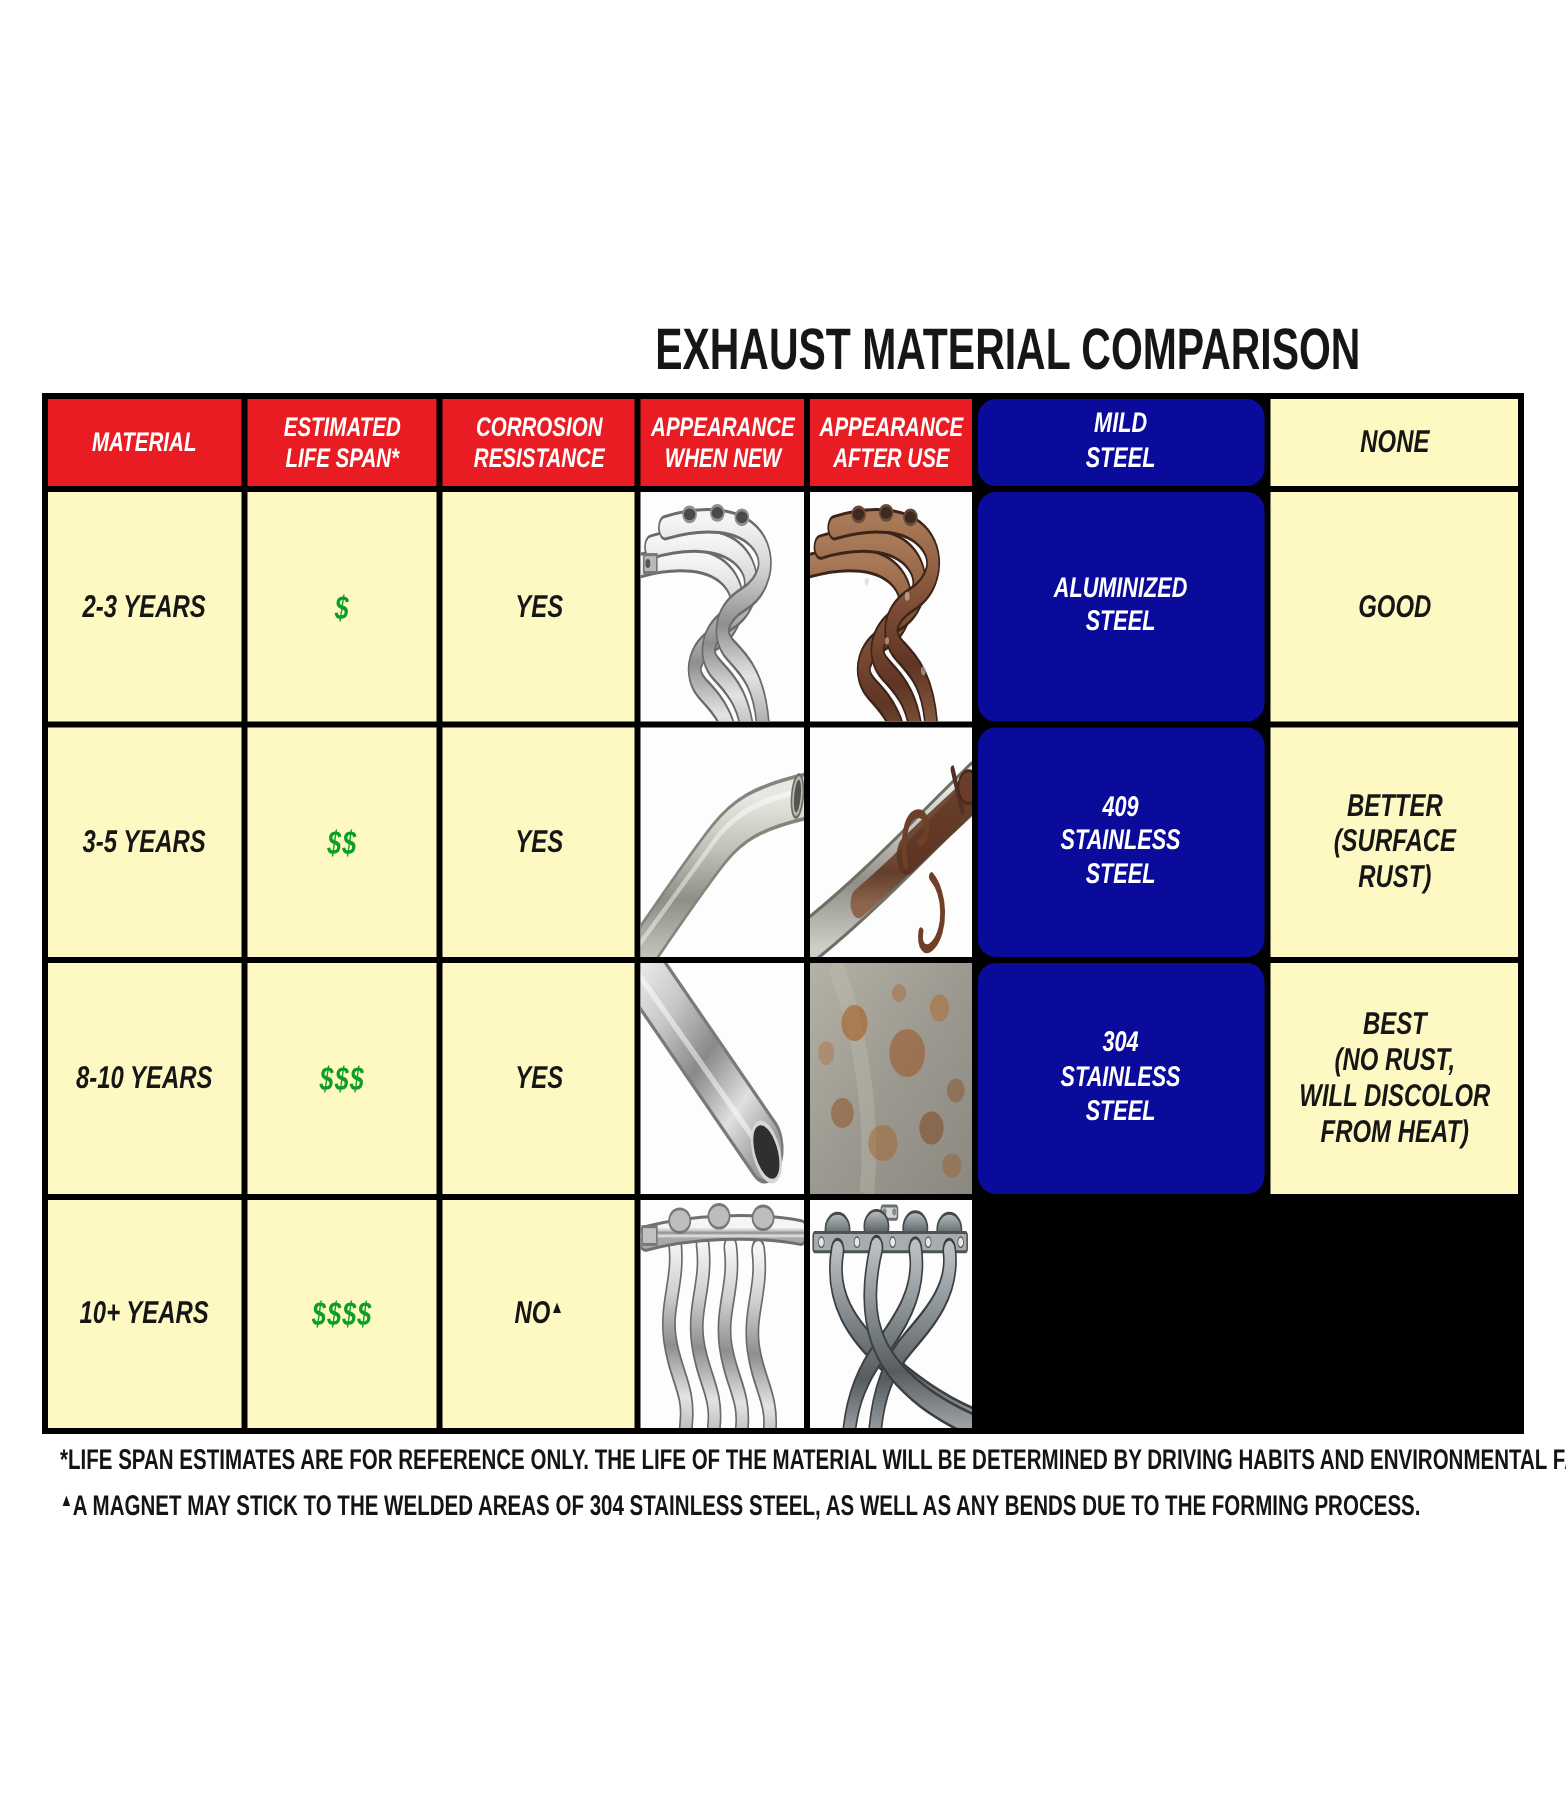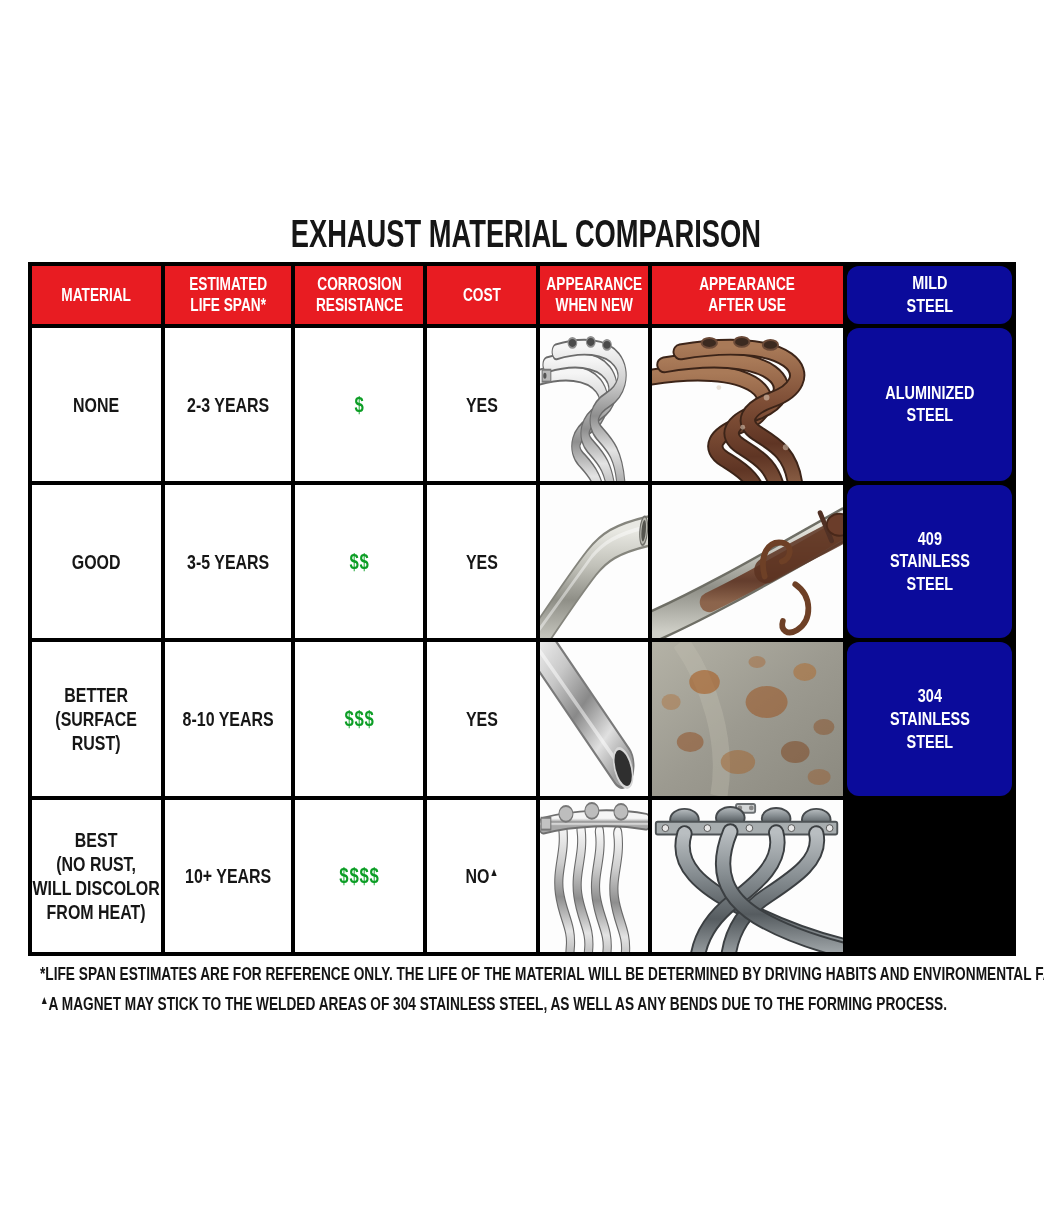--- a/index.html
+++ b/index.html
@@ -1,32 +1,33 @@
 <!DOCTYPE html>
 <html><head>
 <meta charset="utf-8">
 <style>
   html,body { margin:0; padding:0; }
   body {
     width:1044px; height:1213px; position:relative; overflow:hidden;
     background:#ffffff; font-family:"Liberation Sans", sans-serif;
   }
   .title {
-    position:absolute; left:32px; top:212px; width:988px; height:44px;
-    text-align:center; font-size:39px; font-weight:bold; color:#161616;
+    position:absolute; left:20px; top:212px; width:988px; height:44px;
+    text-align:right; font-size:39px; font-weight:bold; color:#161616;
   }
   .title .cx { display:inline-block; transform:scaleX(0.70); transform-origin:50% 50%; white-space:nowrap; }
 
   .tbl {
     position:absolute; left:28px; top:262px; width:988px; box-sizing:border-box;
     display:grid; background:#000000; padding:4px; gap:4px;
     grid-template-columns:129px 126px 128px 109px 108px 191px 165px;
     grid-template-rows:58px 153px 153px 154px 152px;
-  }
-  .cell { position:relative; background:#ffffff; overflow:hidden; }
+    font-style:italic;
+  }
+  .cell { position:relative; background:#fef9c3; overflow:hidden; }
   .cnd {
     position:absolute; left:-16%; right:-16%; top:50%;
     transform:translateY(-50%) scaleX(0.76);
     text-align:center; white-space:pre-line; font-weight:bold; line-height:1.14;
   }
   .hcell { background:#e81c22; }
   .hcell .cnd { color:#ffffff; font-size:18px; }
   .mcell { background:#0b0b9b;border-radius:12px; }
   .mcell .cnd { color:#ffffff; font-size:19px; line-height:1.2; }
   .tcell .cnd { color:#161616; font-size:21px; }
@@ -98,23 +99,20 @@
   <div class="cell hcell">
       <span class="cnd">MATERIAL</span>
     </div>
   <div class="cell hcell">
       <span class="cnd">ESTIMATED
 LIFE SPAN*</span>
     </div>
   <div class="cell hcell">
       <span class="cnd">CORROSION
 RESISTANCE</span>
-    </div>
-  <div class="cell hcell">
-      <span class="cnd">COST</span>
     </div>
   <div class="cell hcell">
       <span class="cnd">APPEARANCE
 WHEN NEW</span>
     </div>
   <div class="cell hcell">
       <span class="cnd">APPEARANCE
 AFTER USE</span>
     </div>
 

